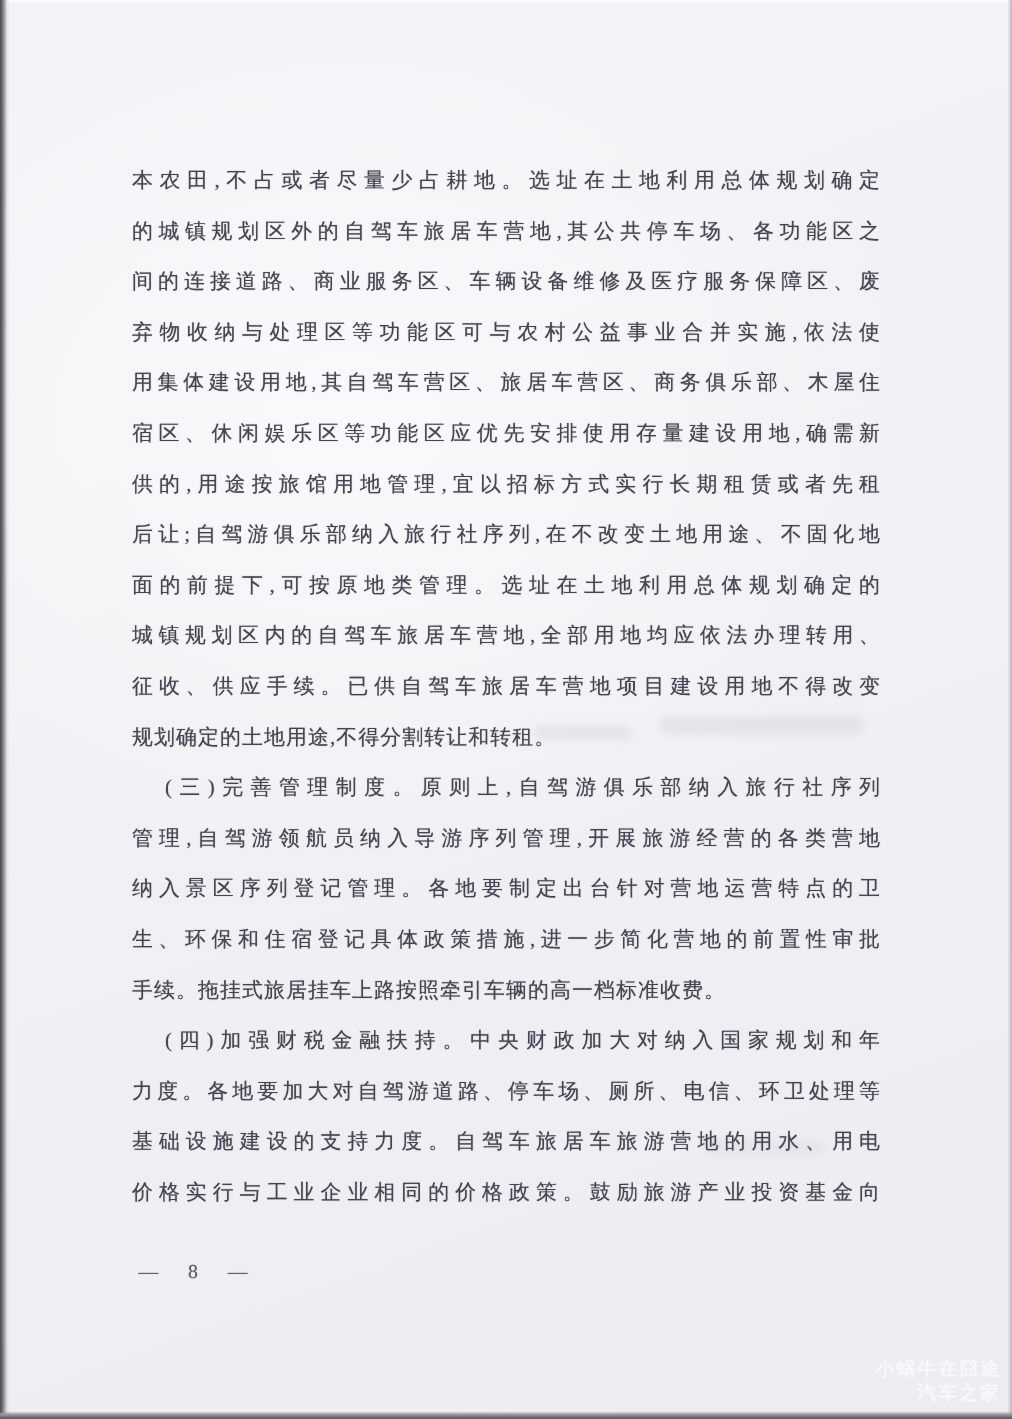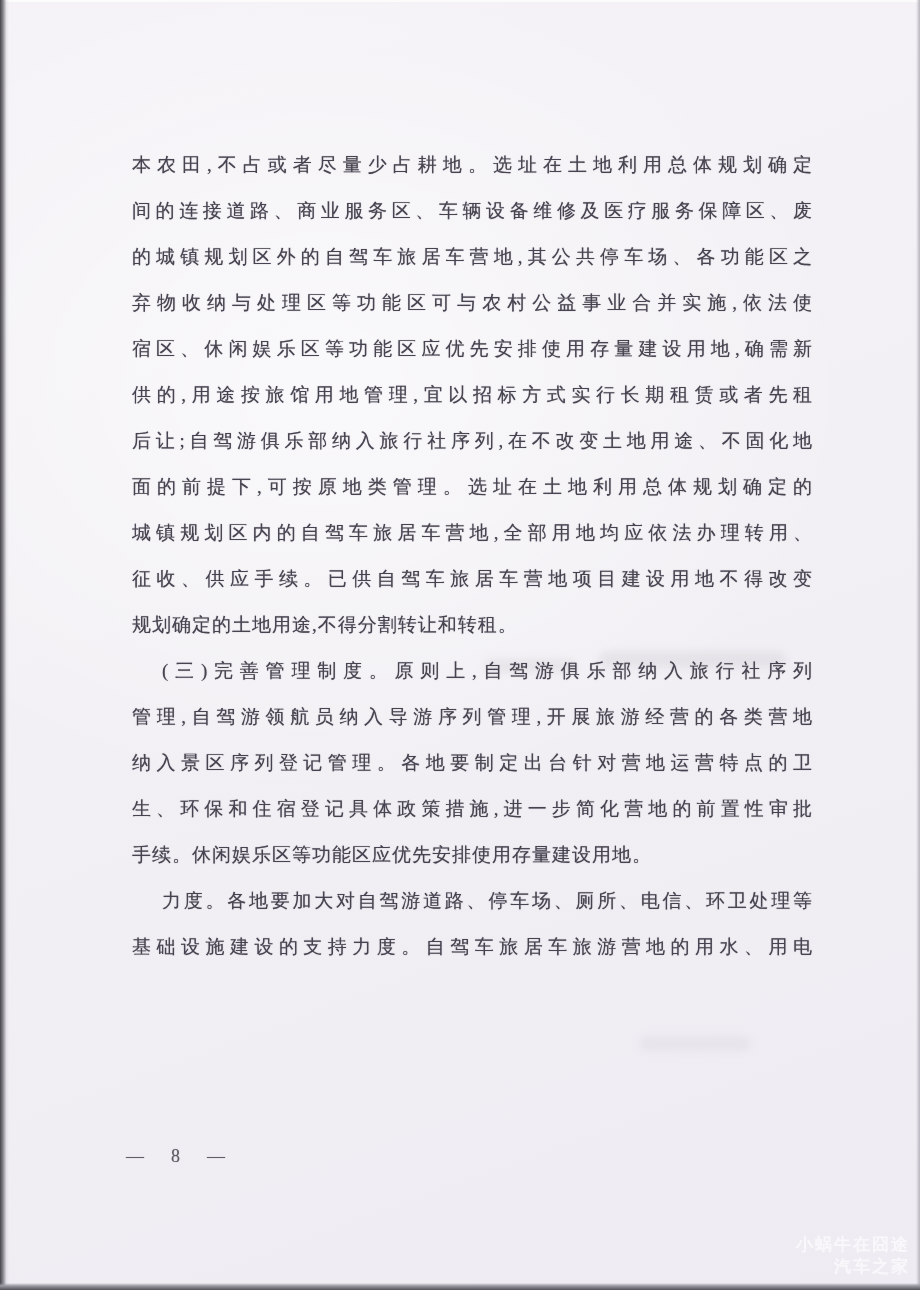--- a/index.html
+++ b/index.html
@@ -36,21 +36,21 @@
     position: absolute; right: 0; top: 0; width: 4px; height: 1290px;
     background: linear-gradient(270deg, #b7b4bd 0%, rgba(183,180,189,0) 100%);
   }
   .edge-top {
     position: absolute; left: 0; top: 0; width: 920px; height: 2px;
     background: rgba(255,255,255,0.7);
   }
   
   .doc-body {
     position: absolute;
-    left: 132px;
+    left: 120px;
     top: 142px;
     width: 680px;
     color: var(--ink);
     font-size: 19px;
     text-shadow: 0 0 1px rgba(71,67,80,0.55);
   }
   .paragraph { display: block; }
   .line {
     height: 46px;
     line-height: 46px;
@@ -112,41 +112,44 @@
   <div class="edge-right"></div>
   <div class="edge-bottom"></div>
 
   <div class="smudge smudge-1"></div>
   <div class="smudge smudge-2"></div>
   <div class="smudge smudge-3"></div>
 
   <div class="doc-body">
       <div class="paragraph">
         <div class="line">本农田,不占或者尽量少占耕地。选址在土地利用总体规划确定</div>
+        <div class="line">的城镇规划区外的自驾车旅居车营地,其公共停车场、各功能区之</div>
         <div class="line">间的连接道路、商业服务区、车辆设备维修及医疗服务保障区、废</div>
-        <div class="line">的城镇规划区外的自驾车旅居车营地,其公共停车场、各功能区之</div>
         <div class="line">弃物收纳与处理区等功能区可与农村公益事业合并实施,依法使</div>
+        <div class="line">用集体建设用地,其自驾车营区、旅居车营区、商务俱乐部、木屋住</div>
         <div class="line">宿区、休闲娱乐区等功能区应优先安排使用存量建设用地,确需新</div>
         <div class="line">供的,用途按旅馆用地管理,宜以招标方式实行长期租赁或者先租</div>
         <div class="line">后让;自驾游俱乐部纳入旅行社序列,在不改变土地用途、不固化地</div>
         <div class="line">面的前提下,可按原地类管理。选址在土地利用总体规划确定的</div>
         <div class="line">城镇规划区内的自驾车旅居车营地,全部用地均应依法办理转用、</div>
         <div class="line">征收、供应手续。已供自驾车旅居车营地项目建设用地不得改变</div>
         <div class="line para-end">规划确定的土地用途,不得分割转让和转租。</div>
       </div>
       <div class="paragraph indent-first">
         <div class="line">(三)完善管理制度。原则上,自驾游俱乐部纳入旅行社序列</div>
         <div class="line">管理,自驾游领航员纳入导游序列管理,开展旅游经营的各类营地</div>
         <div class="line">纳入景区序列登记管理。各地要制定出台针对营地运营特点的卫</div>
         <div class="line">生、环保和住宿登记具体政策措施,进一步简化营地的前置性审批</div>
-        <div class="line para-end">手续。休闲娱乐区等功能区应优先安排使用存量建设用地。</div>
+        <div class="line para-end">手续。拖挂式旅居挂车上路按照牵引车辆的高一档标准收费。</div>
       </div>
       <div class="paragraph indent-first">
+        <div class="line">(四)加强财税金融扶持。中央财政加大对纳入国家规划和年</div>
         <div class="line">力度。各地要加大对自驾游道路、停车场、厕所、电信、环卫处理等</div>
         <div class="line">基础设施建设的支持力度。自驾车旅居车旅游营地的用水、用电</div>
+        <div class="line">价格实行与工业企业相同的价格政策。鼓励旅游产业投资基金向</div>
       </div>
     </div>
 
   <div class="page-number">—  8  —</div>
 
   <div class="watermark">
     <div>小蜗牛在囧途</div>
     <div>汽车之家</div>
   </div>
 

